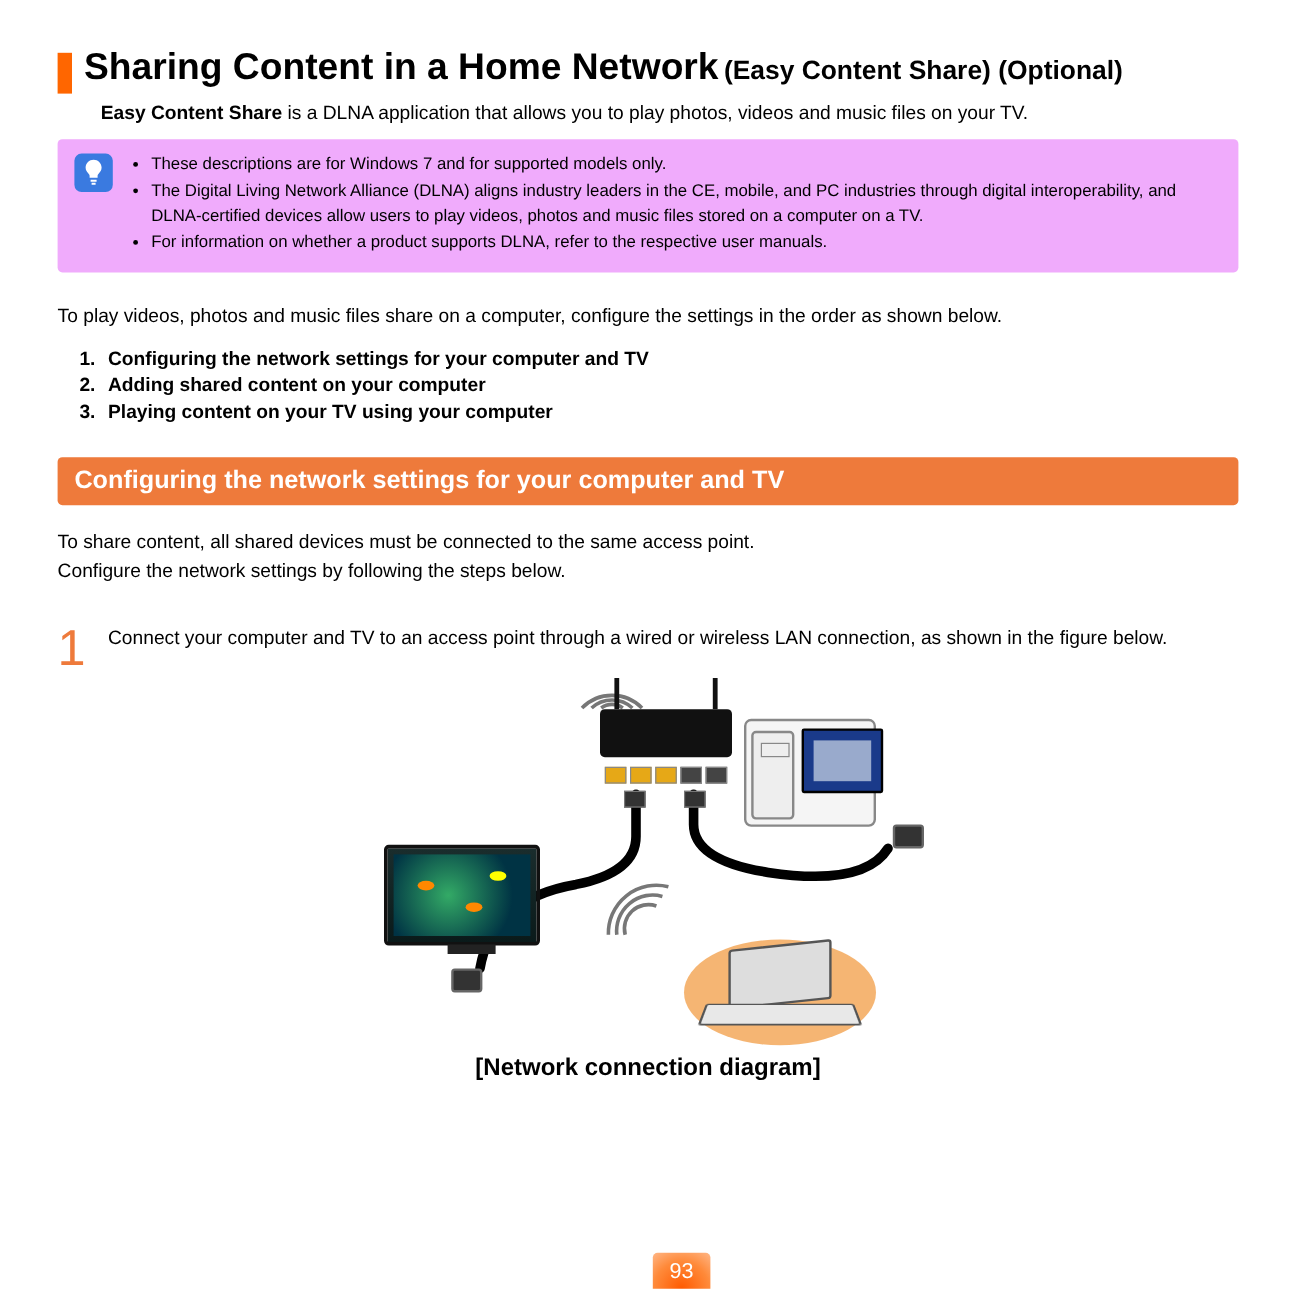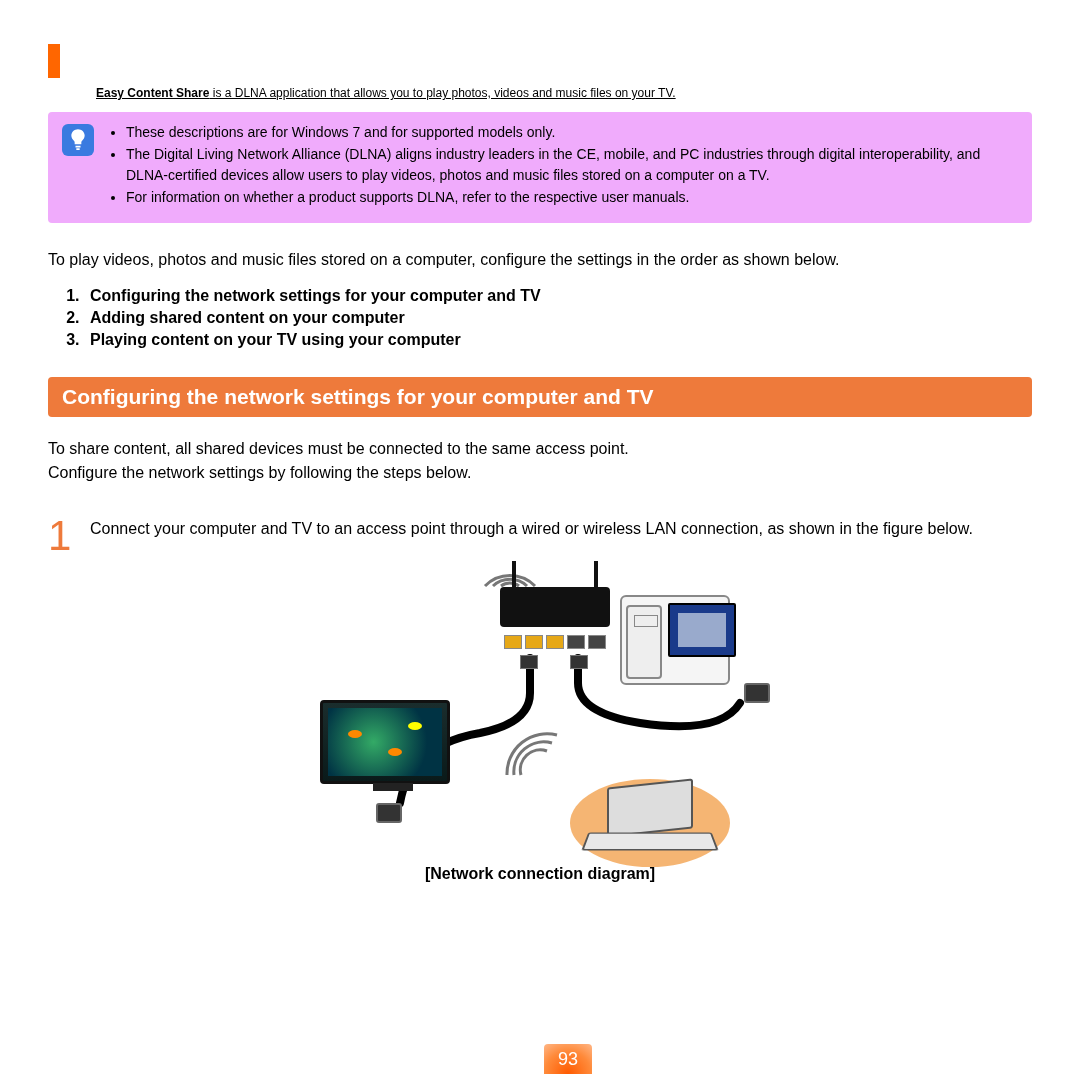--- a/index.html
+++ b/index.html
@@ -10,21 +10,21 @@
     font-family: Arial, Helvetica, sans-serif;
     color: #000;
     padding: 38px 48px 0 48px;
     position: relative;
   }
   .title-row { display: flex; align-items: flex-start; margin-bottom: 2px; }
   .orange-bar { width: 12px; height: 34px; background: #ff6600; margin-right: 10px; margin-top: 6px; }
   .title-text { flex: 1; }
   .h1 { font-size: 31px; font-weight: bold; display: inline; }
   .h1-sub { font-size: 22px; font-weight: bold; }
-  .intro { font-size: 12px; margin: 8px 0 12px 48px; text-decoration: underline; }
+  .intro { font-size: 16px; margin: 8px 0 12px 36px; }
   .intro b { font-weight: bold; }
   .tip-box {
     background: #f0abfc;
     border-radius: 4px;
     padding: 10px 14px 14px 14px;
     display: flex;
     gap: 14px;
     margin: 6px 0 28px 0;
   }
   .tip-icon {
@@ -55,21 +55,21 @@
   .step-row { display: flex; gap: 12px; margin-bottom: 8px; }
   .big-num {
     color: #ee7a3b; font-size: 42px; font-weight: 400;
     line-height: 1; min-width: 30px; font-family: Arial;
   }
   .step-text { font-size: 16px; line-height: 1.45; padding-top: 2px; }
   .diagram-wrap { text-align: center; margin-top: 6px; }
   .diagram {
     width: 500px; height: 300px; margin: 0 auto; position: relative;
   }
-  .diagram-caption { font-size: 16px; font-weight: bold; margin-top: 0; }
+  .diagram-caption { font-size: 20px; font-weight: bold; margin-top: 10px; }
   .page-num {
     position: absolute; bottom: 6px; left: 50%; transform: translateX(-50%);
     width: 48px; height: 30px;
     background: radial-gradient(circle at 50% 100%, #ff5a00 0%, #ff8a3a 60%, #ffb787 100%);
     border-radius: 4px 4px 0 0;
     color: #fff; font-size: 18px; text-align: center; line-height: 30px; margin-left: 28px;
   }
   
   .router {
     position: absolute; left: 210px; top: 22px; width: 110px; height: 40px;
@@ -126,20 +126,24 @@
     background: #f3a85b; border-radius: 50%; opacity: .85;
   }
   .plug { position:absolute; width:18px; height:14px; background:#333; border:1px solid #777;}
   .wall-jack { position:absolute; width:26px; height:20px; background:#333; border:2px solid #666; border-radius:3px;}
 </style>
 </head>
 <body>
 
 <div class="title-row">
   <div class="orange-bar"></div>
+  <div class="title-text">
+    <span class="h1">Sharing Content in a Home Network</span>
+    <span class="h1-sub">(Easy Content Share) (Optional)</span>
+  </div>
 </div>
 
 <p class="intro">
   <b>Easy Content Share</b><span> is a DLNA application that allows you to play photos, videos and music files on your TV.</span>
 </p>
 
 <div class="tip-box">
   <div class="tip-icon">
     <svg viewBox="0 0 24 28">
         <path fill="#fff" d="M12 1c-4.4 0-8 3.4-8 7.7 0 2.8 1.5 4.6 2.8 6 .9 1 1.2 1.5 1.2 2.6V19h8v-1.7c0-1.1.3-1.6 1.2-2.6 1.3-1.4 2.8-3.2 2.8-6C20 4.4 16.4 1 12 1zm-3 20h6v2H9v-2zm1 3h4v2h-4v-2z"></path>
@@ -147,21 +151,21 @@
   </div>
   <ul class="tip-list">
     <li>These descriptions are for Windows 7 and for supported models only.</li>
     <li>The Digital Living Network Alliance (DLNA) aligns industry leaders in the CE, mobile, and PC industries through digital interoperability, and DLNA-certified devices allow users to play videos, photos and music files stored on a computer on a TV.</li>
     <li>
       <span class="sub">For information on whether a product supports DLNA, refer to the respective user manuals.</span>
     </li>
   </ul>
 </div>
 
-<p class="body-p">To play videos, photos and music files stored on a computer, configure the settings in the order as shown below.</p>
+<p class="body-p">To play videos, photos and music files share on a computer, configure the settings in the order as shown below.</p>
 
 <ol class="ol-steps">
   <li>Configuring the network settings for your computer and TV</li>
   <li>Adding shared content on your computer</li>
   <li>Playing content on your TV using your computer</li>
 </ol>
 
 <div class="section-header">Configuring the network settings for your computer and TV</div>
 
 <div class="body-lines">

